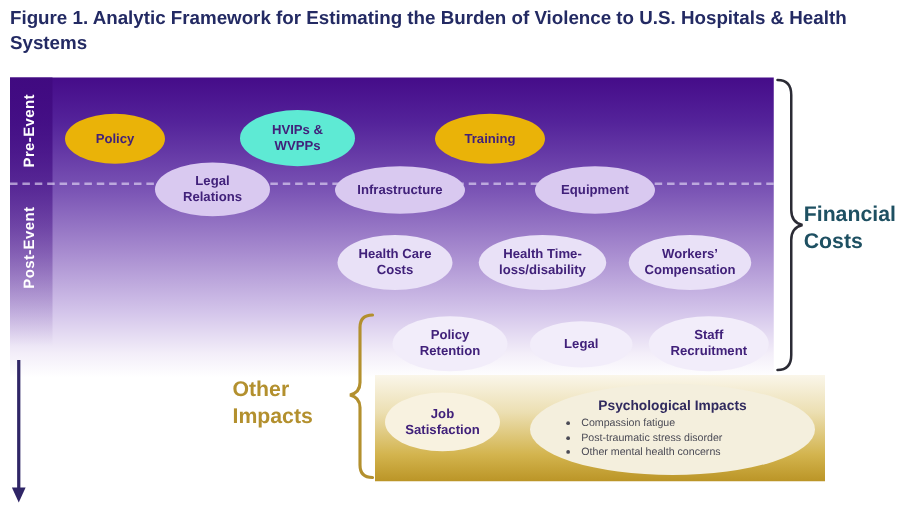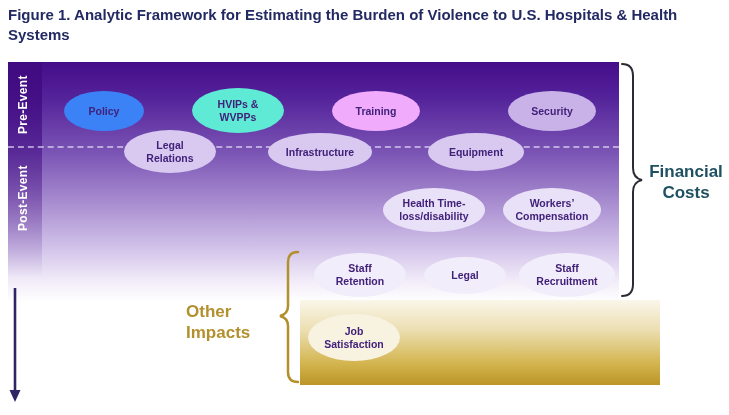--- a/index.html
+++ b/index.html
@@ -20,23 +20,23 @@
     align-items:center; justify-content:center; writing-mode:vertical-rl; transform:rotate(180deg); letter-spacing:0.3px; }
   .pre  { left:10px; top:66px;  width:26px; height:78px; }
   .post { left:10px; top:150px; width:26px; height:96px; }
 
   .gold-box { position:absolute; left:300px; top:300px; width:360px; height:85px;
     background:linear-gradient(180deg,#faf6ea 0%,#ecdfb2 35%,#d3b44e 75%,#bb9527 100%); }
 
   .ell { position:absolute; border-radius:50%; display:flex; align-items:center; justify-content:center;
     text-align:center; font-weight:bold; font-size:10.5px; line-height:1.2; color:#41217a; padding:2px 10px; }
 
-  .e-policy        { left:64px;  top:91px;  width:80px;  height:40px; background:#3b82f6; }
+  .e-policy        { left:52px;  top:91px;  width:80px;  height:40px; background:#eab308; }
   .e-hvips         { left:192px; top:88px;  width:92px;  height:45px; background:#5eead4; }
-  .e-training      { left:332px; top:91px;  width:88px;  height:40px; background:#f0abfc; }
+  .e-training      { left:348px; top:91px;  width:88px;  height:40px; background:#eab308; }
   .e-security      { left:508px; top:91px;  width:88px;  height:40px; background:#c9b2e7; }
 
   .e-publicrel     { left:124px; top:130px; width:92px;  height:43px; background:#d9c9f0; }
   .e-infra         { left:268px; top:133px; width:104px; height:38px; background:#d9c9f0; }
   .e-equip         { left:428px; top:133px; width:96px;  height:38px; background:#d9c9f0; }
 
   .e-lossprod      { left:48px;  top:188px; width:94px;  height:44px; background:#e9e1f7; }
   .e-absent        { left:160px; top:188px; width:92px;  height:44px; background:#e9e1f7; }
   .e-healthcosts   { left:270px; top:188px; width:92px;  height:44px; background:#e9e1f7; }
   .e-patienttime   { left:383px; top:188px; width:102px; height:44px; background:#e9e1f7; }
@@ -49,21 +49,21 @@
   .e-jobsat        { left:308px; top:314px; width:92px;  height:47px; background:#f8f2e0; }
 
   .e-psych { left:424px; top:307px; width:228px; height:73px; background:#f4efdd; position:absolute;
     border-radius:50%; display:flex; align-items:center; justify-content:center; }
   .psych-inner { width:182px; }
   .psych-title { font-size:11px; font-weight:bold; color:#302a5e; text-align:center; margin-bottom:2px; }
   .psych-inner ul { margin:0 0 0 18px; padding:0; }
   .psych-inner li { font-size:8.5px; color:#4a4a55; line-height:1.35; text-align:left; }
 
   .fin-label { position:absolute; left:643px; top:161px; width:86px; font-size:17px; font-weight:600;
-    color:#1e5062; line-height:1.25; text-align:center; }
+    color:#1e5062; line-height:1.25; }
   .other-label { position:absolute; left:186px; top:301px; width:88px; font-size:17px; font-weight:600;
     color:#b3902e; line-height:1.25; text-align:left; }
 
   .svg-abs { position:absolute; }
   .arrow-svg { left:7px; top:288px; }
   .finbrace-svg { left:616px; top:56px; }
   .otherbrace-svg { left:274px; top:246px; }
 </style>
 </head>
 <body>
@@ -77,35 +77,45 @@
   <div class="dashed"></div>
 
   <div class="vlabel pre">Pre-Event</div>
   <div class="vlabel post">Post-Event</div>
 
   <div class="gold-box"></div>
 
   <div class="ell e-policy">Policy</div>
   <div class="ell e-hvips">HVIPs &amp; WVPPs</div>
   <div class="ell e-training">Training</div>
-  <div class="ell e-security">Security</div>
 
   <div class="ell e-publicrel">Legal Relations</div>
   <div class="ell e-infra">Infrastructure</div>
   <div class="ell e-equip">Equipment</div>
 
+  <div class="ell e-healthcosts">Health Care Costs</div>
   <div class="ell e-patienttime">Health Time-loss/disability</div>
   <div class="ell e-workerscomp">Workers’ Compensation</div>
 
-  <div class="ell e-retention">Staff Retention</div>
+  <div class="ell e-retention">Policy Retention</div>
   <div class="ell e-legal">Legal</div>
   <div class="ell e-recruitment">Staff Recruitment</div>
 
   <div class="ell e-jobsat">Job Satisfaction</div>
 
+  <div class="e-psych">
+    <div class="psych-inner">
+      <div class="psych-title">Psychological Impacts</div>
+      <ul>
+        <li>Compassion fatigue</li>
+        <li>Post-traumatic stress disorder</li>
+        <li>Other mental health concerns</li>
+      </ul>
+    </div>
+  </div>
 
   <svg class="svg-abs arrow-svg" width="20" height="118" viewBox="0 0 20 118">
     <line x1="8" y1="0" x2="8" y2="103" stroke="#2f2566" stroke-width="2.6"></line>
     <polygon points="2.5,102 13.5,102 8,114" fill="#2f2566"></polygon>
   </svg>
 
   <svg class="svg-abs finbrace-svg" width="36" height="248" viewBox="0 0 36 248">
     <path d="M 6 8 Q 17 8 17 20 L 17 112 Q 17 122 26 124 Q 17 126 17 136 L 17 228 Q 17 240 6 240" fill="none" stroke="#2b2b35" stroke-width="2" stroke-linecap="round"></path>
   </svg>
   <div class="fin-label">Financial Costs</div>

